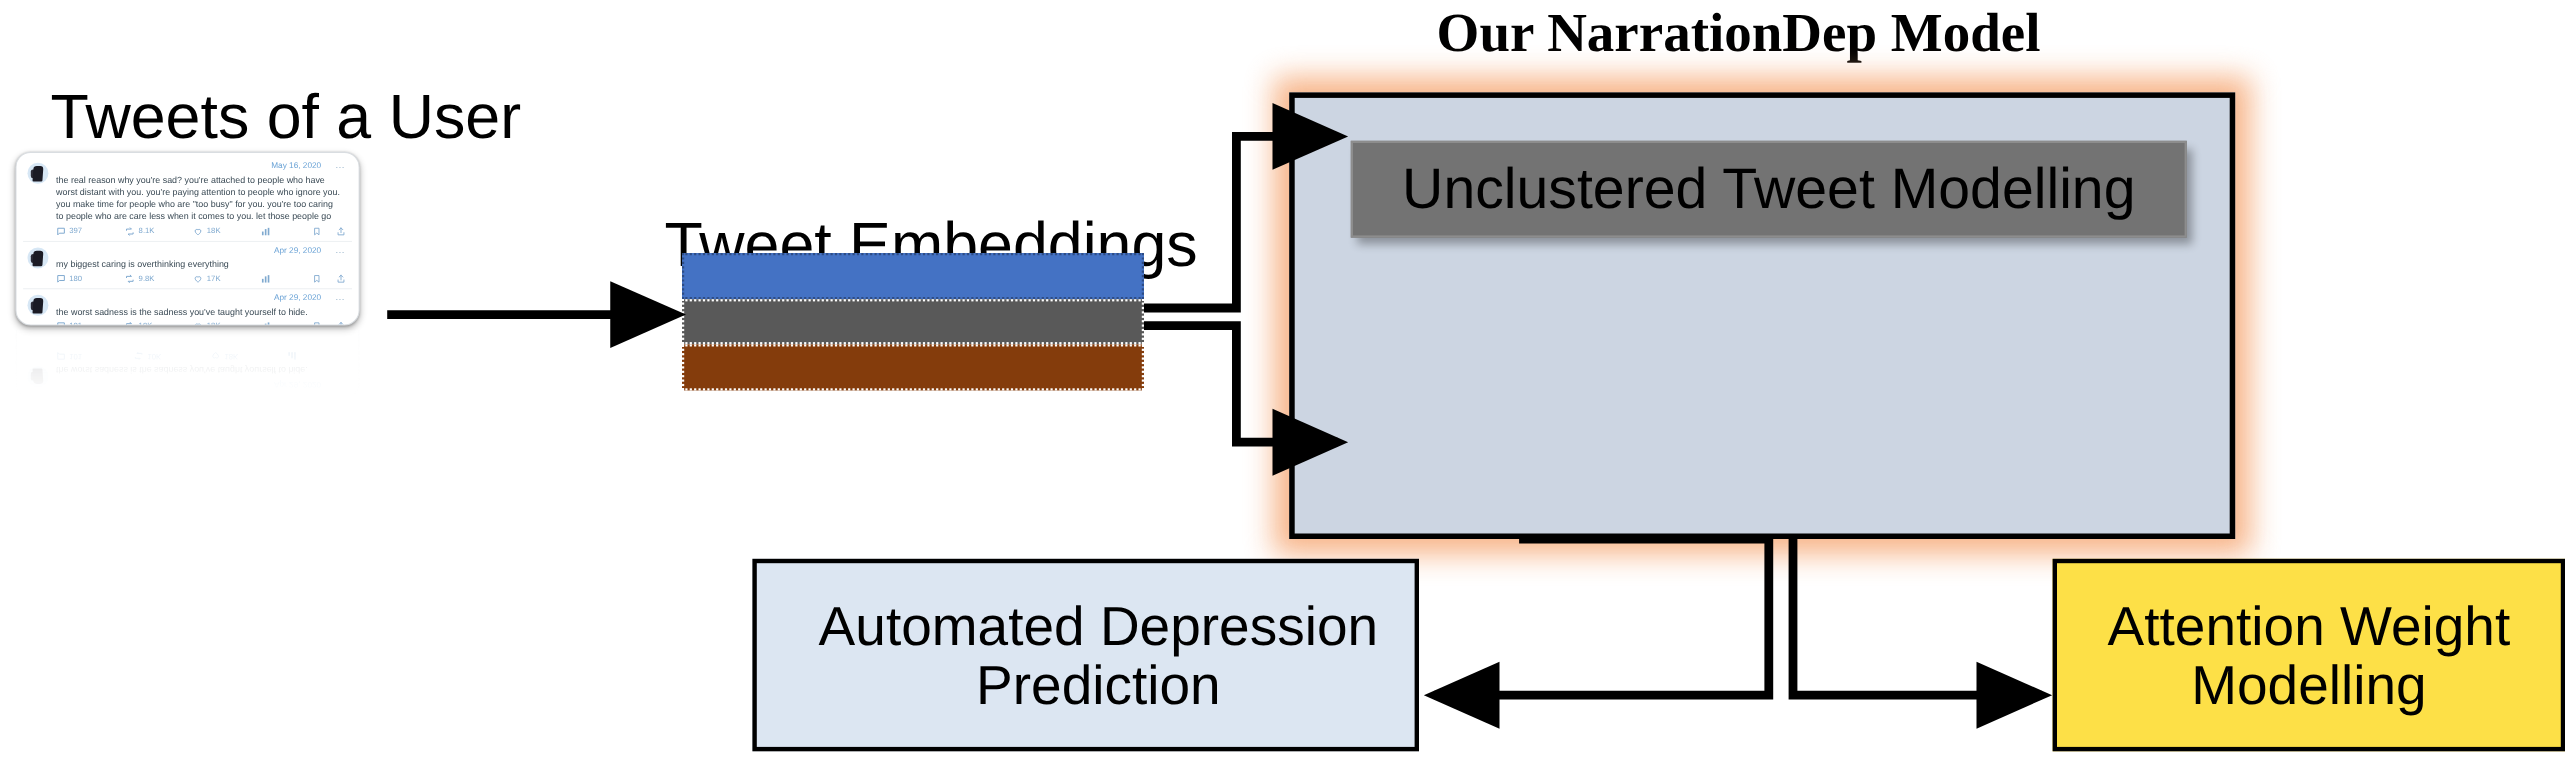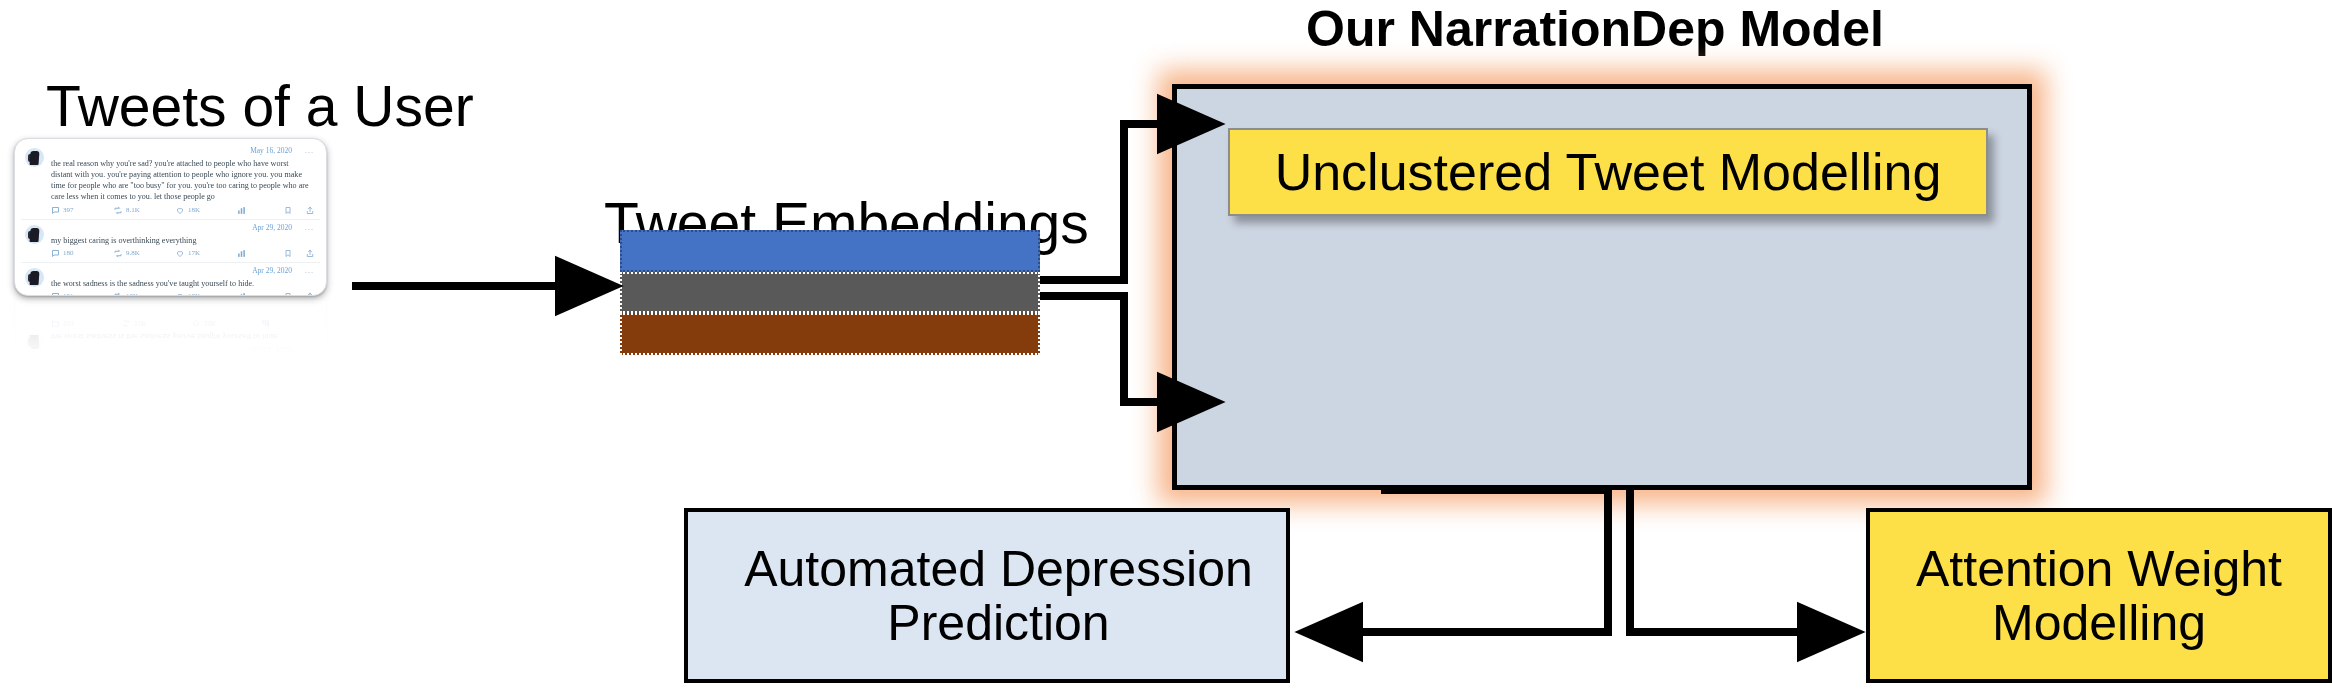--- a/index.html
+++ b/index.html
@@ -23,21 +23,21 @@
   .lbl-title {
     position: absolute;
     font-size: 50px;
     font-weight: bold;
     color: #000;
     white-space: nowrap;
     line-height: 1;
   }
 
   
-  #tweet-card-wrap { position: absolute; left: 14px; top: 138px; width: 326px; height: 300px; font-family: Liberation Serif, serif; }
+  #tweet-card-wrap { position: absolute; left: 14px; top: 138px; width: 326px; height: 300px; }
   #tweet-card {
     position: relative;
     width: 313px; height: 158px;
     background: #ffffff;
     border: 1.5px solid #d9dde1;
     border-radius: 14px;
     box-shadow: 0 3px 7px rgba(0,0,0,0.30), 0 1px 2px rgba(0,0,0,0.18);
     overflow: hidden;
     padding: 4px 6px 0 6px;
   }
@@ -128,21 +128,21 @@
   #model-glow {
     position: absolute; left: 1158px; top: 70px;
     width: 888px; height: 434px;
     border-radius: 2px;
     background: #f7b183;
     filter: blur(13px);
     opacity: 0.95;
   }
   .inner-box {
     position: absolute;
-    background: #fde047;
+    background: #737373;
     border: 2px solid #8d8d8d;
     box-shadow: 6px 7px 8px rgba(0,0,0,0.32);
     display: flex; align-items: center; justify-content: center;
     color: #000;
     font-size: 52px;
     white-space: nowrap;
   }
   #unclustered-box { left: 1228px; top: 128px; width: 760px; height: 88px; }
   #clustered-box   { left: 1228px; top: 356px; width: 700px; height: 88px; }
 
@@ -367,21 +367,21 @@
   </div>
 
   <div class="lbl-big" style="left:604px; top:163px;margin-top:32px;">Tweet Embeddings</div>
 
   <div id="embeddings">
     <div class="ebar b1"></div>
     <div class="ebar b2"></div>
     <div class="ebar b3"></div>
   </div>
 
-  <div class="lbl-title" style="left:1306px; top:4px;">Our NarrationDep Model</div>
+  <div class="lbl-title" style="left:1306px; top:4px;font-family:Liberation Serif, serif;">Our NarrationDep Model</div>
 
   <div id="model-glow"></div>
   <div id="model-box"></div>
 
   <div class="inner-box" id="unclustered-box">
     <span>Unclustered Tweet Modelling</span>
   </div>
 
 
   <div class="out-box" id="prediction-box">

